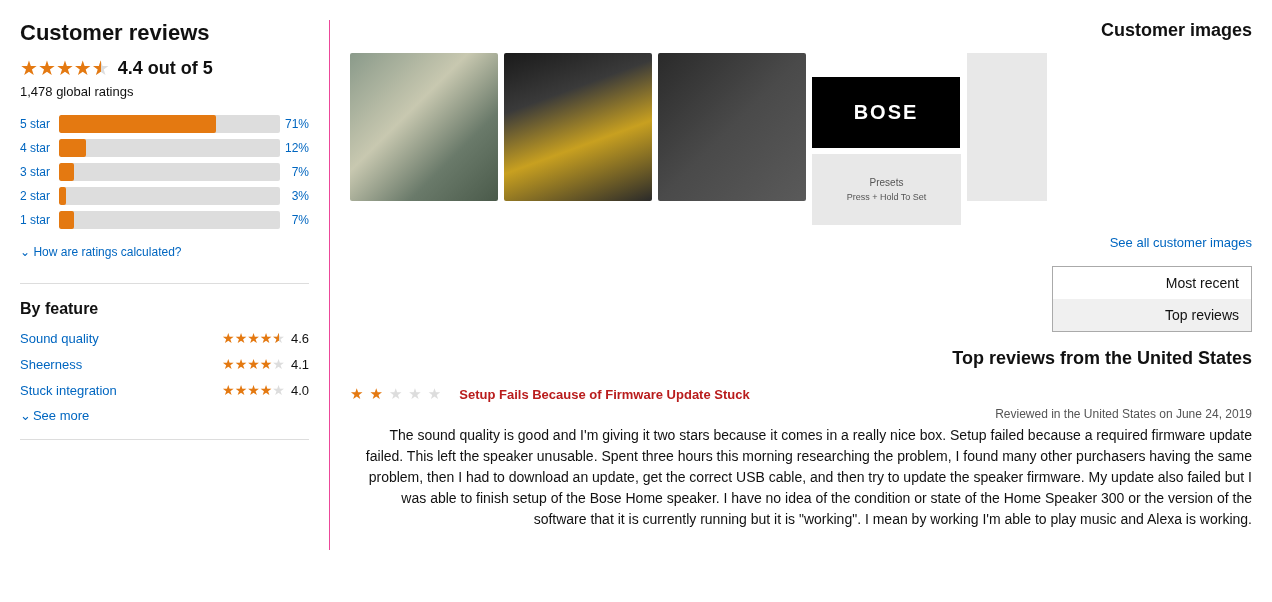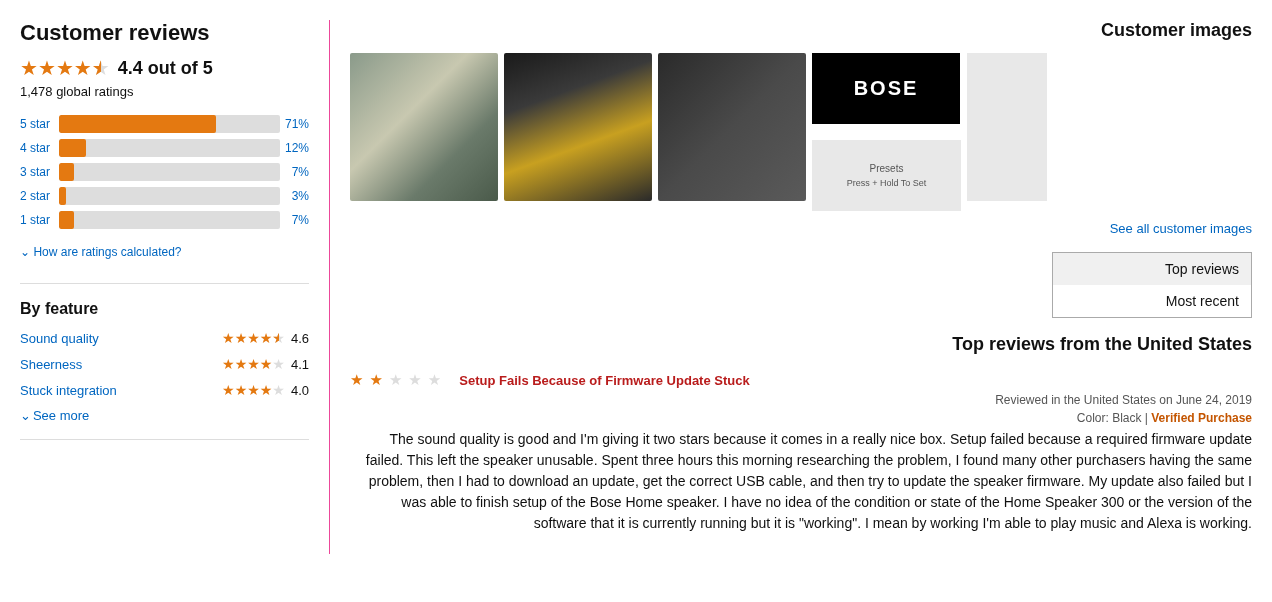--- a/index.html
+++ b/index.html
@@ -169,21 +169,22 @@
       position: relative;
       flex-shrink: 0;
     }
     
     .img-1 { background: linear-gradient(135deg, #8a9a8a 0%, #c8c8b0 40%, #6a7a6a 70%, #4a5a4a 100%); }
     .img-2 { background: linear-gradient(160deg, #1a1a1a 0%, #3a3a3a 30%, #c8a020 60%, #2a2a2a 100%); }
     .img-3 { background: linear-gradient(135deg, #2a2a2a 0%, #4a4a4a 50%, #5a5a5a 100%); }
     .img-4-container {
       display: flex;
       flex-direction: column;
-      gap: 16px;
+      gap: 6px;
+      margin-top: 24px;
     }
     .img-4a { background: #000; width: 148px; height: 71px; display: flex; align-items: center; justify-content: center; }
     .img-4b { background: #e8e8e8; width: 149px; height: 71px; display: flex; align-items: center; justify-content: center; flex-direction: column; }
     .img-5 { background: #e8e8e8; width: 80px; height: 148px; display: flex; align-items: center; justify-content: center; flex-shrink: 0; }
     .bose-logo {
       font-size: 20px;
       font-weight: 700;
       color: #fff;
       letter-spacing: 2px;
       font-family: 'Arial Black', sans-serif;
@@ -440,44 +441,39 @@
       </div>
 
       <div class="img-5" style="background:#e8e8e8; width:80px; height:148px;"></div>
     </div>
 
     <div class="see-all-images">See all customer images</div>
 
     
     <div class="sort-dropdown-container">
       <div class="sort-dropdown">
+        <div class="sort-option">Most recent</div>
         <div class="sort-option selected">Top reviews</div>
-        <div class="sort-option">Most recent</div>
       </div>
     </div>
 
     <div class="reviews-title">Top reviews from the United States</div>
 
     
     <div class="review">
 
       <div class="review-stars">
         <span class="review-star">★</span>
         <span class="review-star">★</span>
         <span class="review-star empty">★</span>
         <span class="review-star empty">★</span>
         <span class="review-star empty">★</span>
         <span class="review-headline">Setup Fails Because of Firmware Update Stuck</span>
       </div>
 
       <div class="review-meta">
         <span>Reviewed in the United States on June 24, 2019</span>
       </div>
-      <div class="review-meta">
-        <span>Color: Black</span>
-        <span> | </span>
-        <span class="verified">Verified Purchase</span>
-      </div>
 
       <div class="review-body">The sound quality is good and I'm giving it two stars because it comes in a really nice box. Setup failed because a required firmware update failed. This left the speaker unusable. Spent three hours this morning researching the problem, I found many other purchasers having the same problem, then I had to download an update, get the correct USB cable, and then try to update the speaker firmware. My update also failed but I was able to finish setup of the Bose Home speaker. I have no idea of the condition or state of the Home Speaker 300 or the version of the software that it is currently running but it is "working". I mean by working I'm able to play music and Alexa is working.</div>
     </div>
   </div>
 </div>
 
 </body></html>

